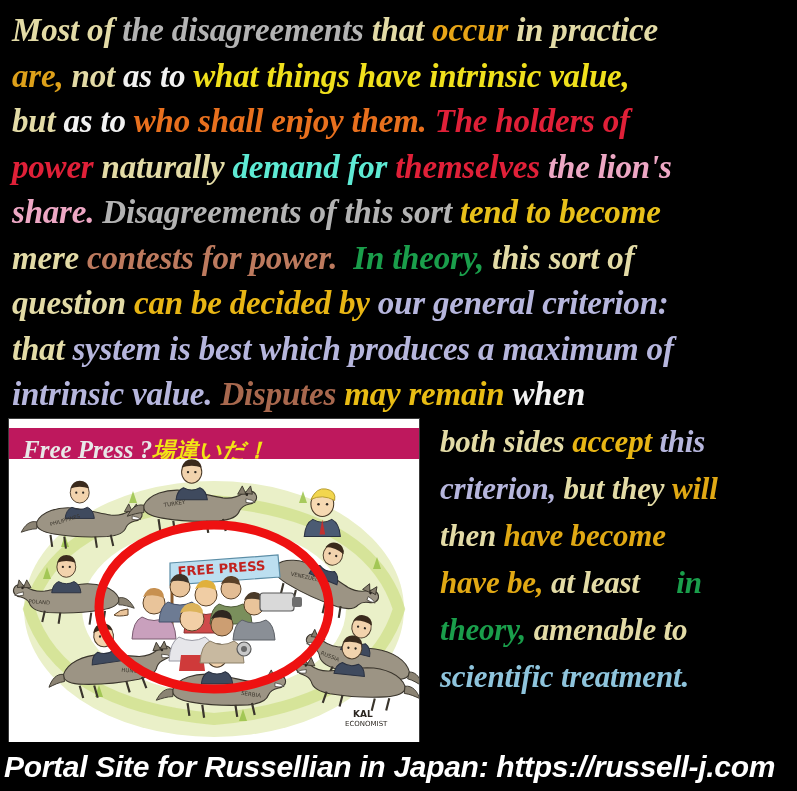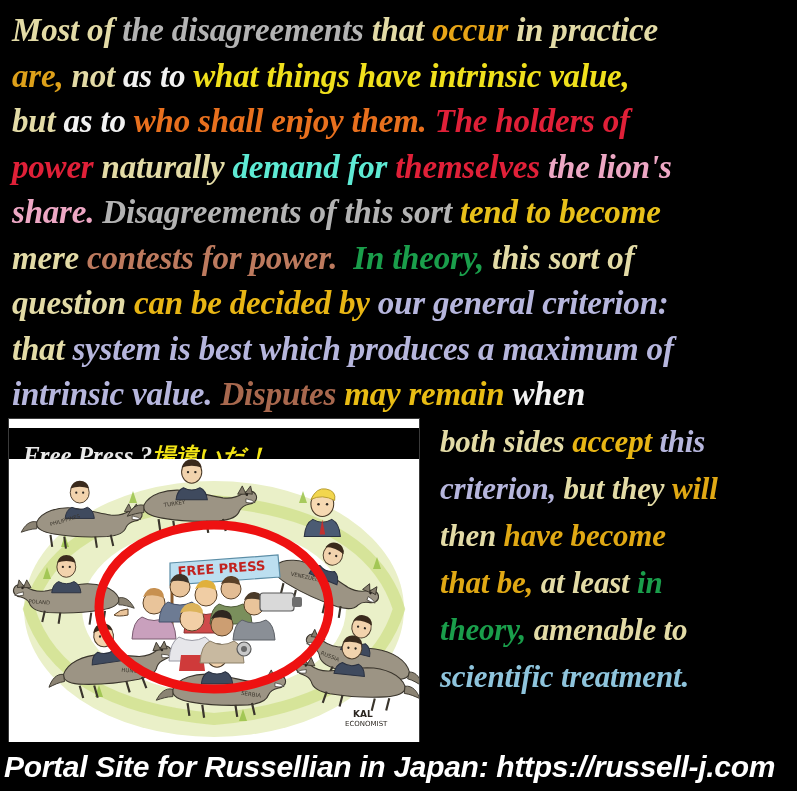--- a/index.html
+++ b/index.html
@@ -53,27 +53,27 @@
     background: #ffffff;
     border: 1px solid #3a3a3a;
     box-sizing: border-box;
     overflow: hidden;
   }
   #cartoon-caption {
     position: absolute;
     left: 0; top: 9px;
     width: 412px;
     height: 40px;
-    background: #000000;
+    background: #be185d;
     color: #e8e8e8;
     font-family: "Liberation Serif", serif;
     font-weight: bold;
     font-style: italic;
     font-size: 25px;
-    line-height: 56px;
+    line-height: 44px;
     padding-left: 14px;
     box-sizing: border-box;
     white-space: nowrap;
   }
   #cartoon-caption .jp {
     color: #f2e415;
     font-family: "DejaVu Sans", sans-serif;
     font-size: 23px;
     font-weight: bold;
     font-style: italic;
@@ -121,21 +121,21 @@
     <div class="qline"><span class="seg" style="color: rgb(227, 219, 166);">but </span><span class="seg" style="color: rgb(242, 242, 242);">as to </span><span class="seg" style="color: rgb(232, 112, 30);">who shall enjoy them. </span><span class="seg" style="color: rgb(224, 32, 56);">The holders of</span></div>
     <div class="qline"><span class="seg" style="color: rgb(224, 32, 56);">power </span><span class="seg" style="color: rgb(227, 219, 166);">naturally </span><span class="seg" style="color: #5eead4;">demand for </span><span class="seg" style="color: rgb(224, 32, 56);">themselves </span><span class="seg" style="color: rgb(237, 167, 196);">the lion's</span></div>
     <div class="qline"><span class="seg" style="color: rgb(237, 167, 196);">share. </span><span class="seg" style="color: rgb(179, 179, 179);">Disagreements of this sort </span><span class="seg" style="color: rgb(232, 192, 26);">tend to become</span></div>
     <div class="qline"><span class="seg" style="color: rgb(227, 219, 166);">mere </span><span class="seg" style="color: rgb(189, 122, 94);">contests for power. </span><span class="seg" style="color: rgb(26, 158, 75);"> In theory, </span><span class="seg" style="color: rgb(227, 219, 166);">this sort of</span></div>
     <div class="qline"><span class="seg" style="color: rgb(227, 219, 166);">question </span><span class="seg" style="color: rgb(232, 181, 20);">can be decided by </span><span class="seg" style="color: rgb(182, 182, 221);">our general criterion:</span></div>
     <div class="qline"><span class="seg" style="color: rgb(227, 219, 166);">that </span><span class="seg" style="color: rgb(182, 182, 221);">system is best which produces a maximum of</span></div>
     <div class="qline"><span class="seg" style="color: rgb(182, 182, 221);">intrinsic value. </span><span class="seg" style="color: rgb(168, 104, 78);">Disputes </span><span class="seg" style="color: rgb(232, 188, 20);">may remain </span><span class="seg" style="color: rgb(242, 242, 242);">when</span></div>
     <div class="qline right-col"><span class="seg" style="color: rgb(227, 219, 166);">both sides </span><span class="seg" style="color: rgb(232, 181, 20);">accept </span><span class="seg" style="color: rgb(182, 182, 221);">this</span></div>
     <div class="qline right-col"><span class="seg" style="color: rgb(182, 182, 221);">criterion, </span><span class="seg" style="color: rgb(227, 219, 166);">but they </span><span class="seg" style="color: rgb(224, 168, 20);">will</span></div>
     <div class="qline right-col"><span class="seg" style="color: rgb(227, 219, 166);">then </span><span class="seg" style="color: rgb(224, 168, 20);">have become</span></div>
-    <div class="qline right-col"><span class="seg" style="color: rgb(224, 168, 20);">that be, </span><span class="seg" style="color: rgb(227, 219, 166);">at least </span><span class="seg" style="color: rgb(26, 158, 75);">in</span></div>
+    <div class="qline right-col"><span class="seg" style="color: rgb(224, 168, 20);">have be, </span><span class="seg" style="color: rgb(227, 219, 166);">at least </span><span class="seg" style="color: rgb(26, 158, 75); margin-left: 29px;">in</span></div>
     <div class="qline right-col"><span class="seg" style="color: rgb(26, 158, 75);">theory, </span><span class="seg" style="color: rgb(227, 219, 166); text-align: center;">amenable to</span></div>
     <div class="qline right-col"><span class="seg" style="color: rgb(142, 196, 220);">scientific treatment.</span></div>
   </div>
 
   <div id="cartoon-panel">
 
     <div id="cartoon-caption"><span>Free Press ?</span><span class="jp">場違いだ！</span></div>
 
     <div id="cartoon-art" aria-label="Political cartoon: world leaders riding wolves encircling a group of journalists holding a FREE PRESS banner">
       <svg width="410" height="283" viewBox="0 0 410 283" xmlns="http://www.w3.org/2000/svg" aria-hidden="true">

